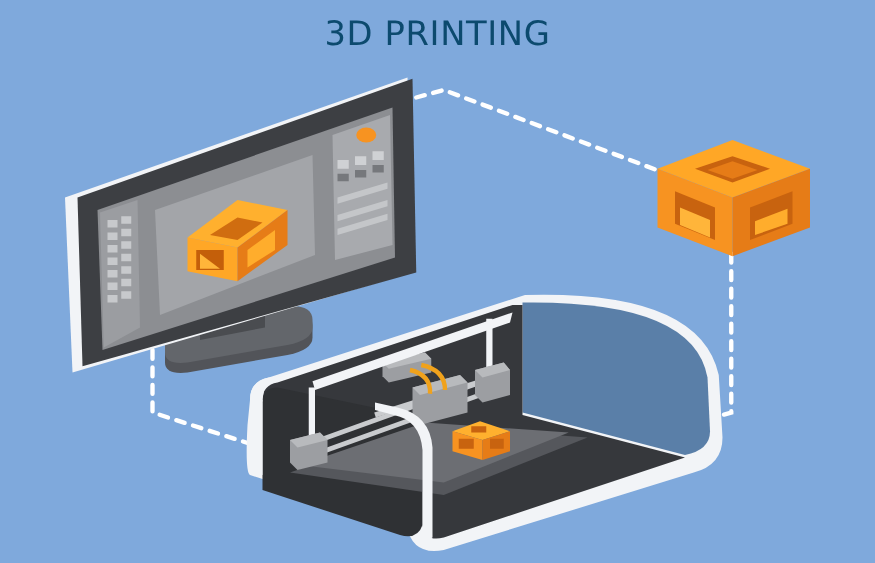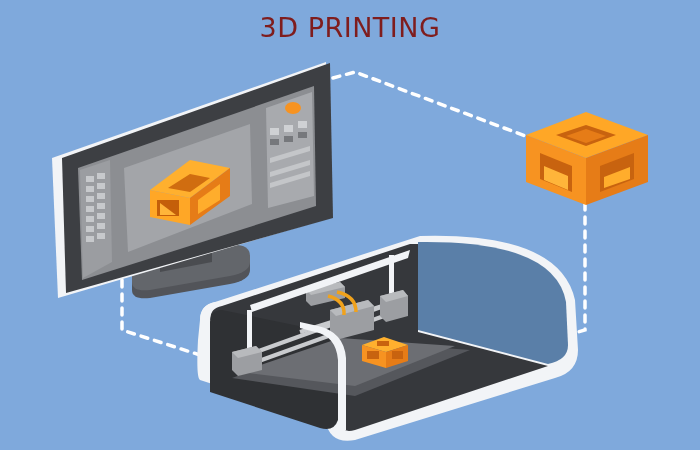--- a/index.html
+++ b/index.html
@@ -1,17 +1,17 @@
 <!DOCTYPE html>
 <html><head>
 <meta charset="utf-8">
 <style>
   html, body { margin: 0; padding: 0; }
   body { width: 700px; height: 450px; overflow: hidden; background: #7fa9dc; position: relative; font-family: "DejaVu Sans", sans-serif; }
-  .title { position: absolute; left: 0; top: 12px; width: 700px; text-align: center; color: #7f1d1d; font-size: 27px; letter-spacing: 0.5px; font-family: "DejaVu Sans", sans-serif; }
+  .title { position: absolute; left: 0; top: 12px; width: 700px; text-align: center; color: #0c4a6e; font-size: 27px; letter-spacing: 0.5px; font-family: "DejaVu Sans", sans-serif; }
   svg.scene { position: absolute; left: 0; top: 0; }
 </style>
 </head>
 <body>
 
 <div class="title">3D PRINTING</div>
 
 <svg class="scene" width="700" height="450" viewBox="0 0 700 450">
 
   <g fill="none" stroke="#ffffff" stroke-width="3.5" stroke-dasharray="7 7" stroke-linecap="round">

